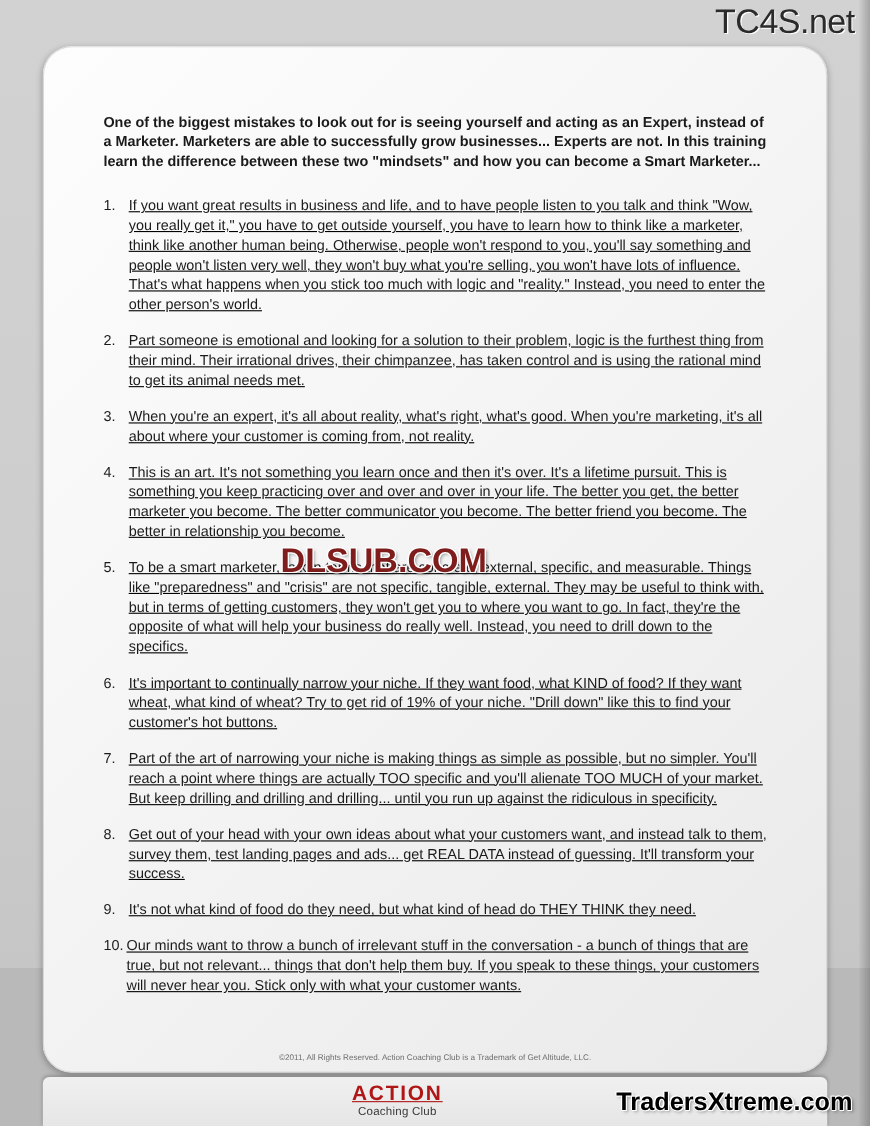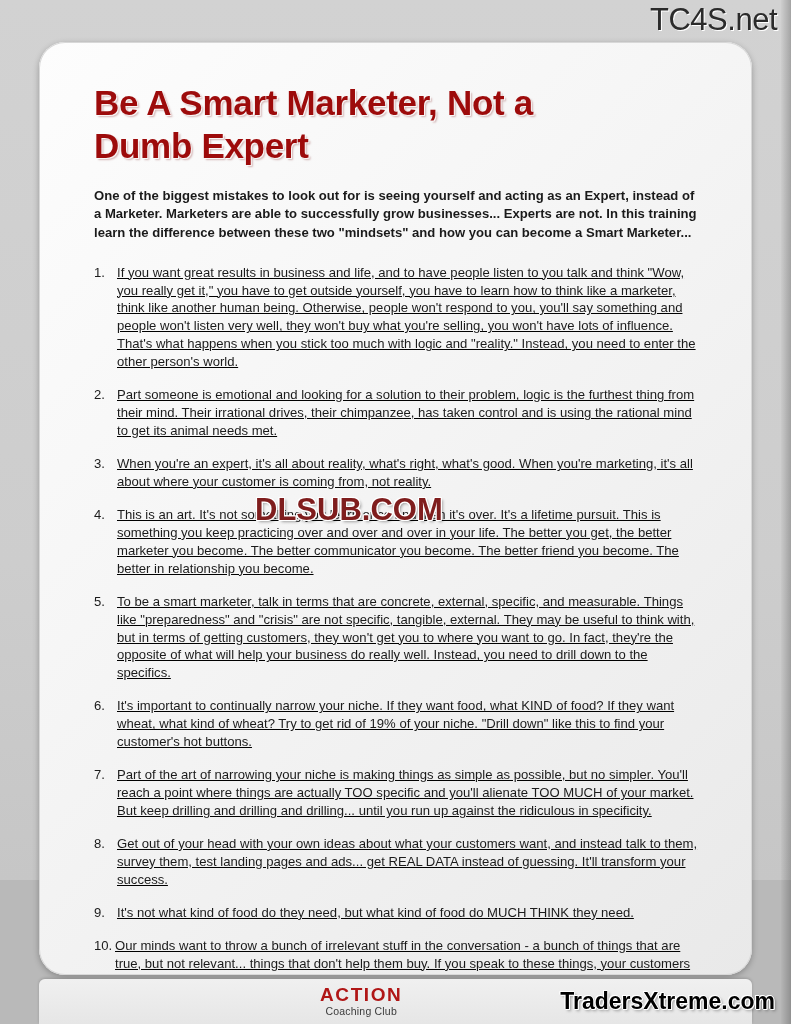--- a/index.html
+++ b/index.html
@@ -156,20 +156,21 @@
     top: 985px;
     text-align: center;
     z-index: 25;
   }
   #action-logo .action-main {
     font-size: 19px;
     font-weight: bold;
     color: #b01616;
     letter-spacing: 1.6px;
     line-height: 1.05;
+    text-decoration: underline;
   }
   #action-logo .action-sub {
     font-size: 10.5px;
     font-weight: normal;
     color: #3b3b3b;
     letter-spacing: 0.2px;
   }
   #wm-bottom {
     position: absolute;
     right: 16px;
@@ -197,35 +198,35 @@
 </head>
 <body>
 
 <div id="page-bg"></div>
 <div id="page-bg-lower"></div>
 
 <div id="wm-top">TC4S.net</div>
 
 <div id="doc-card">
   <div id="doc-inner">
-    <h1 id="doc-title">Be A Smart Marketer, Not a Dumb Expert</h1>
     <p id="doc-intro">One of the biggest mistakes to look out for is seeing yourself and acting as an Expert, instead of a Marketer. Marketers are able to successfully grow businesses... Experts are not. In this training learn the difference between these two "mindsets" and how you can become a Smart Marketer...</p>
     <ol id="doc-list">
       <li>If you want great results in business and life, and to have people listen to you talk and think "Wow, you really get it," you have to get outside yourself, you have to learn how to think like a marketer, think like another human being. Otherwise, people won't respond to you, you'll say something and people won't listen very well, they won't buy what you're selling, you won't have lots of influence. That's what happens when you stick too much with logic and "reality." Instead, you need to enter the other person's world.</li>
       <li>Part someone is emotional and looking for a solution to their problem, logic is the furthest thing from their mind. Their irrational drives, their chimpanzee, has taken control and is using the rational mind to get its animal needs met.</li>
       <li>When you're an expert, it's all about reality, what's right, what's good. When you're marketing, it's all about where your customer is coming from, not reality.</li>
       <li>This is an art. It's not something you learn once and then it's over. It's a lifetime pursuit. This is something you keep practicing over and over and over in your life. The better you get, the better marketer you become. The better communicator you become. The better friend you become. The better in relationship you become.</li>
       <li>To be a smart marketer, talk in terms that are concrete, external, specific, and measurable. Things like "preparedness" and "crisis" are not specific, tangible, external. They may be useful to think with, but in terms of getting customers, they won't get you to where you want to go. In fact, they're the opposite of what will help your business do really well. Instead, you need to drill down to the specifics.</li>
       <li>It's important to continually narrow your niche. If they want food, what KIND of food? If they want wheat, what kind of wheat? Try to get rid of 19% of your niche. "Drill down" like this to find your customer's hot buttons.</li>
       <li>Part of the art of narrowing your niche is making things as simple as possible, but no simpler. You'll reach a point where things are actually TOO specific and you'll alienate TOO MUCH of your market. But keep drilling and drilling and drilling... until you run up against the ridiculous in specificity.</li>
       <li>Get out of your head with your own ideas about what your customers want, and instead talk to them, survey them, test landing pages and ads... get REAL DATA instead of guessing. It'll transform your success.</li>
-      <li>It's not what kind of food do they need, but what kind of food do MUCH THINK they need.</li>
+      <li>It's not what kind of food do they need, but what kind of head do THEY THINK they need.</li>
       <li class="wide-num">Our minds want to throw a bunch of irrelevant stuff in the conversation - a bunch of things that are true, but not relevant... things that don't help them buy. If you speak to these things, your customers will never hear you. Stick only with what your customer wants.</li>
     </ol>
   </div>
+  <div id="doc-copyright">©2011, All Rights Reserved. Action Coaching Club is a Trademark of Get Altitude, LLC.</div>
 </div>
 
 <div id="wm-center">DLSUB.COM</div>
 
 <div id="bottom-strip"></div>
 <div id="action-logo">
   <div class="action-main">ACTION</div>
   <div class="action-sub">Coaching Club</div>
 </div>
 <div id="wm-bottom">TradersXtreme.com</div>

